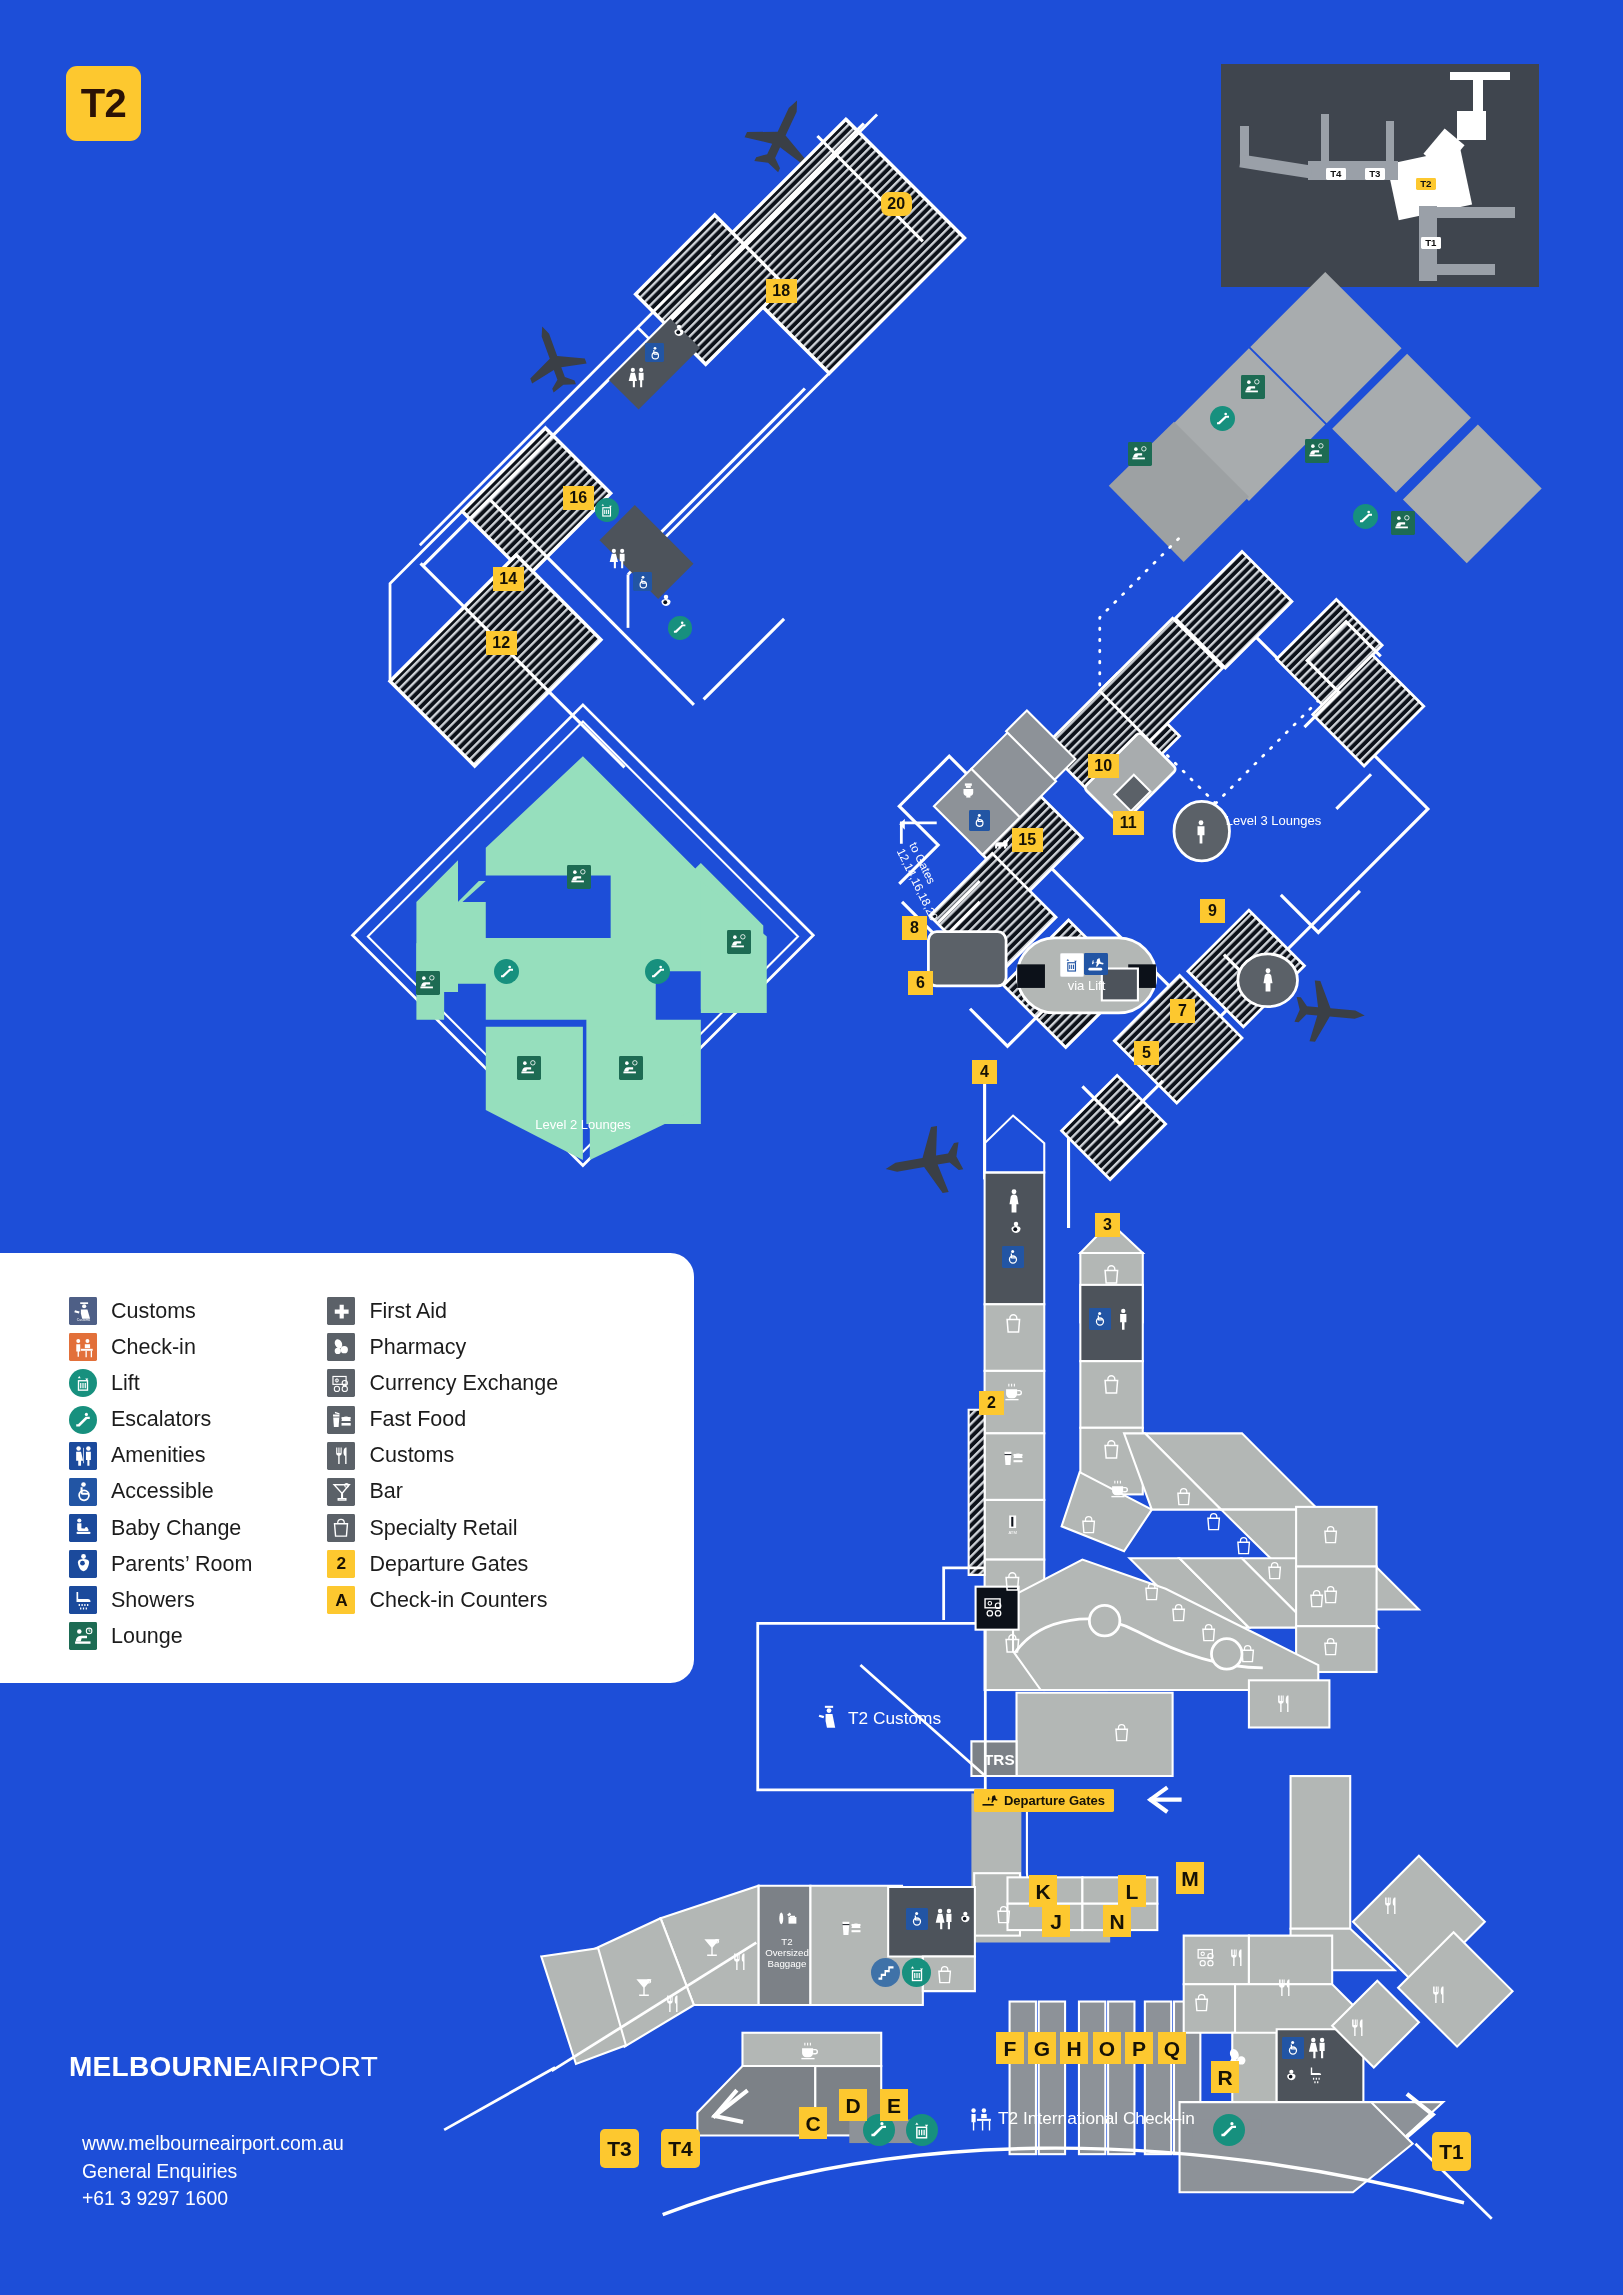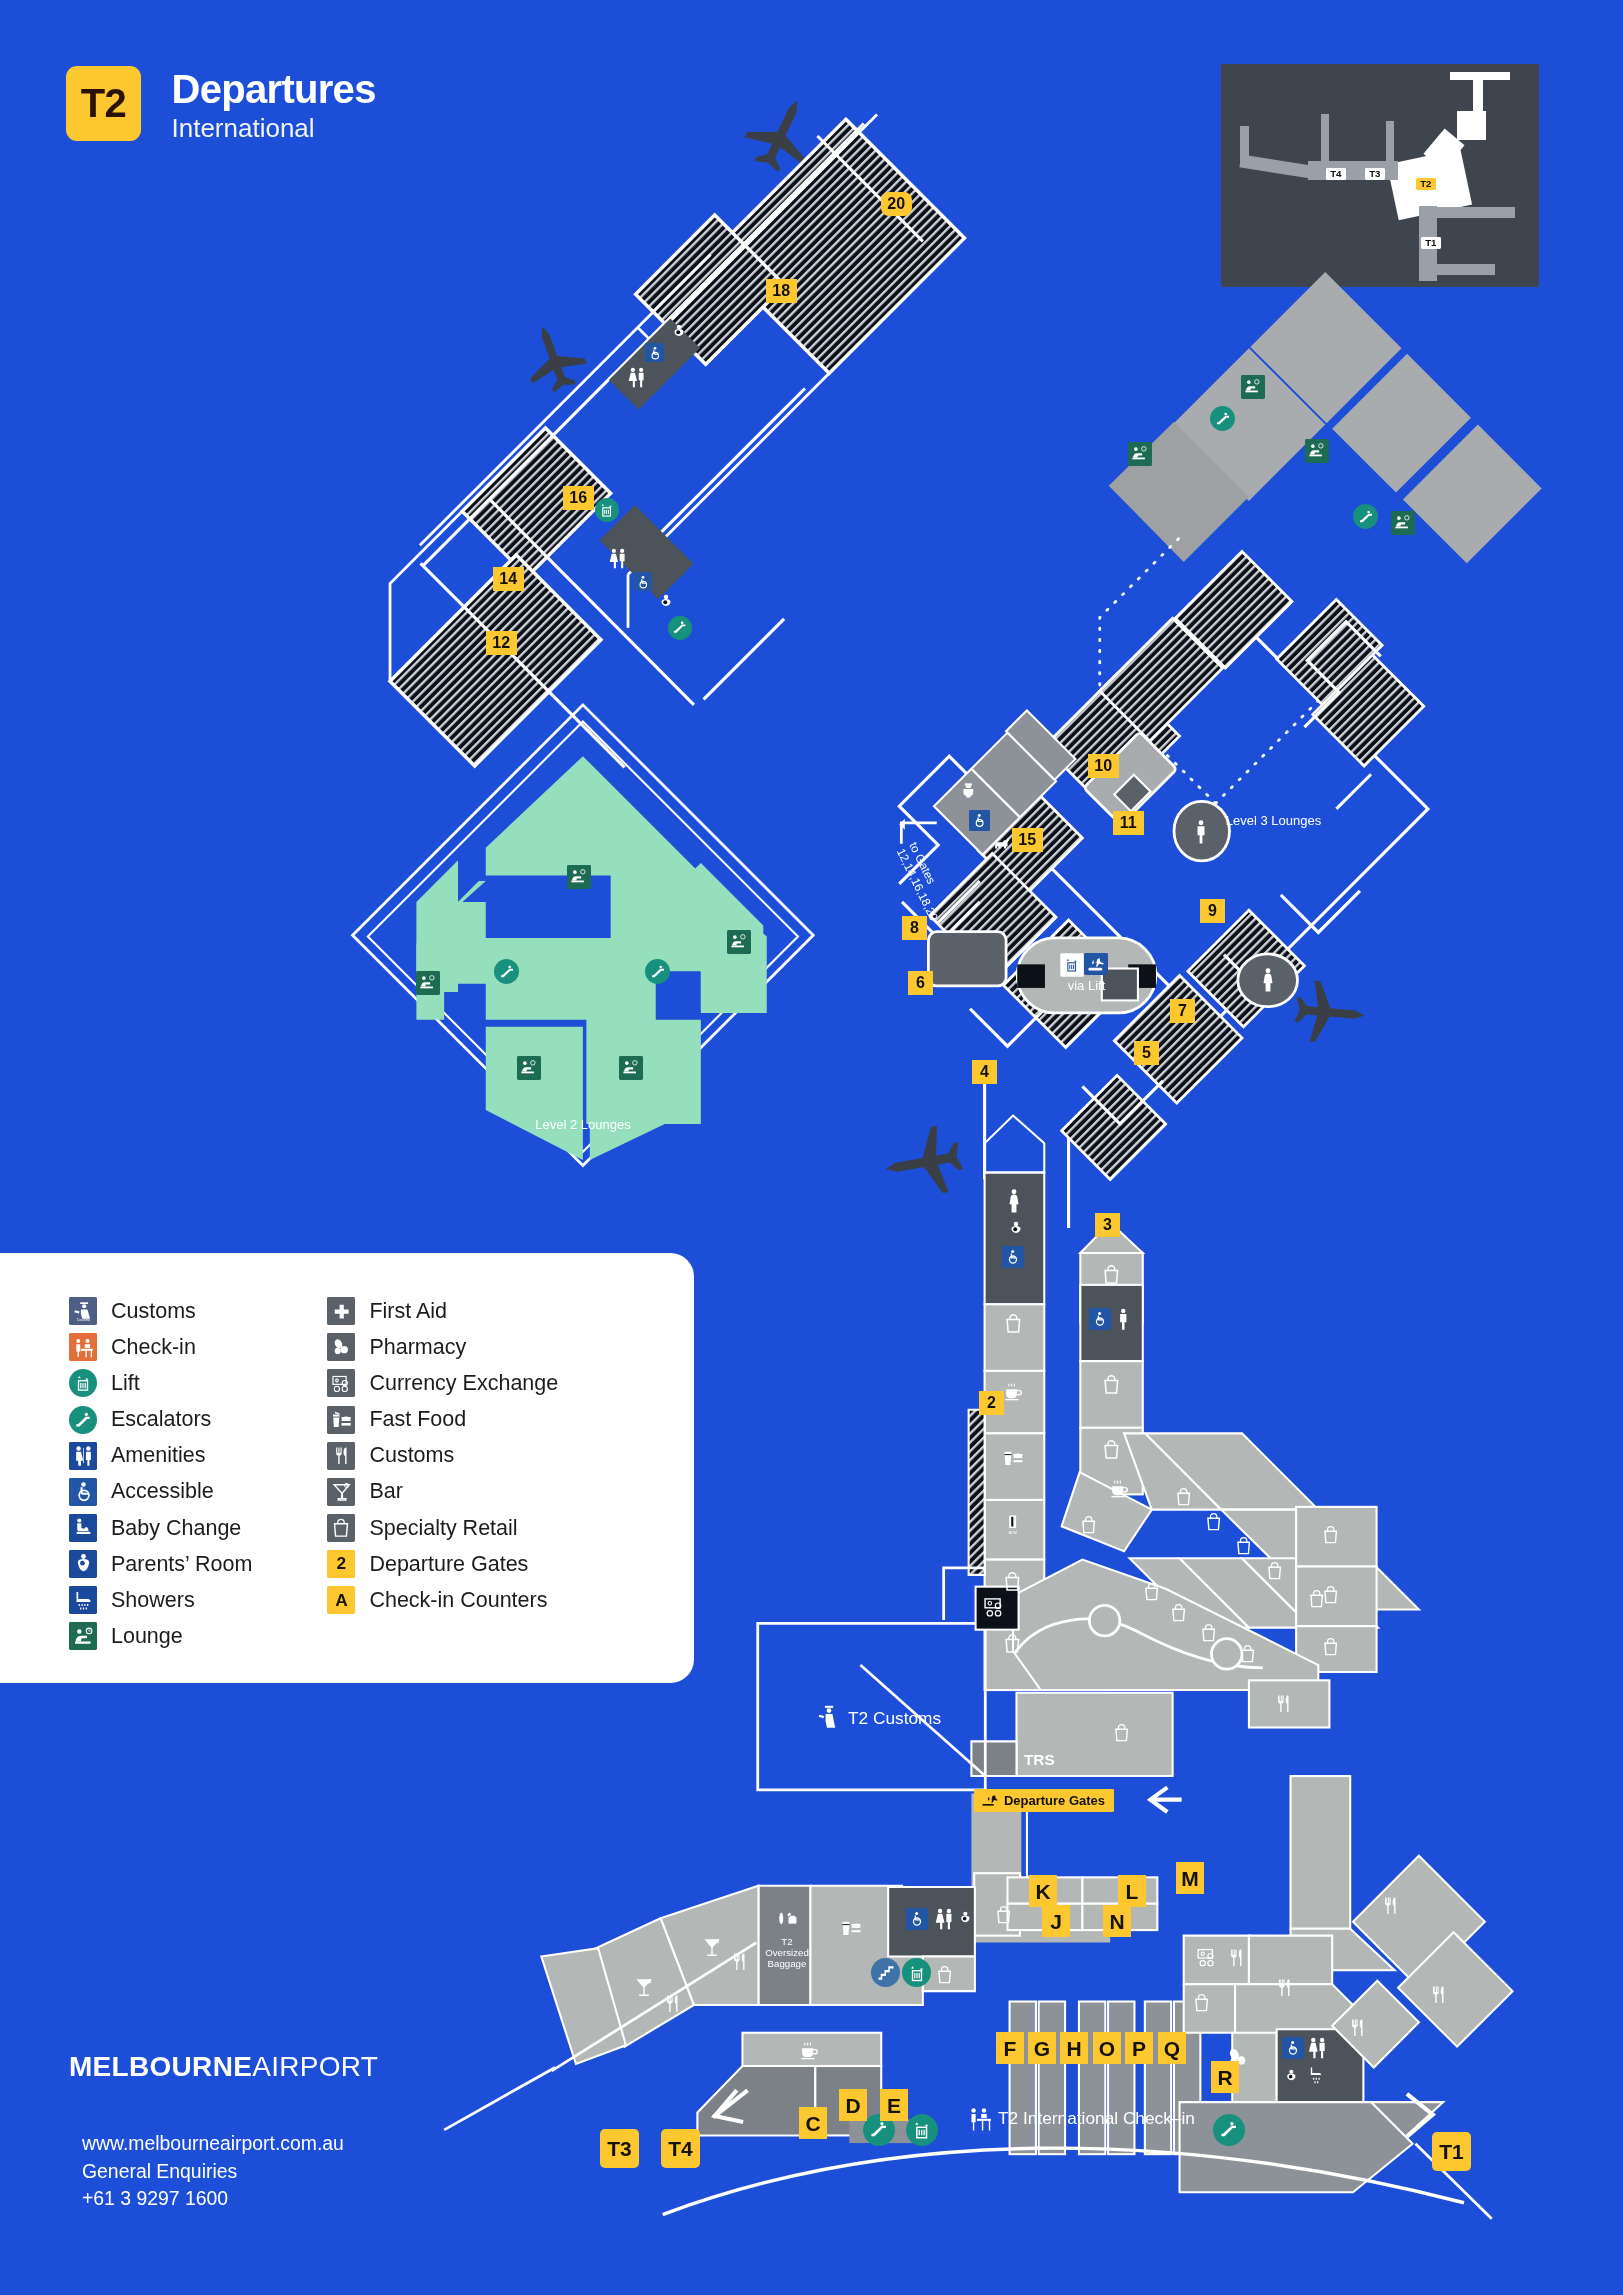--- a/index.html
+++ b/index.html
@@ -92,24 +92,20 @@
   
   .strip{position:absolute;background:#4d535b;}
 </style>
 </head>
 <body>
 
 <div id="map-root">
 
   <div class="hdr">
     <div class="t2-badge">T2</div>
-    <div class="hdr-txt">
-      <div class="hdr-title">Departures</div>
-      <div class="hdr-sub">International</div>
-    </div>
   </div>
 
   <div class="minimap">
     <div class="mm-white" style="left:229px;top:8.3px;width:60px;height:7.6px;"></div>
     <div class="mm-white" style="left:252px;top:15.3px;width:9.7px;height:33px;"></div>
     <div class="mm-white" style="left:236px;top:47px;width:29px;height:28.5px;"></div>
     <div class="mm-white" style="left:171px;top:92px;width:75px;height:57px;transform:rotate(-12deg);"></div>
     <div class="mm-white" style="left:210px;top:69px;width:26px;height:33px;transform:rotate(40deg);"></div>
     <div class="mm-shape" style="left:87px;top:97px;width:90px;height:19.4px;"></div>
     <div class="mm-shape" style="left:100px;top:50px;width:8.3px;height:50px;"></div>
@@ -806,21 +802,21 @@
 
   <div class="micon" style="left:816px;top:1704px;width:25px;height:26px;">
     <svg width="22" height="23.6" viewBox="0 0 32 34">
         <rect x="10" y="1" width="12" height="3" fill="#fff"></rect>
         <circle cx="16" cy="8" r="3.5" fill="#fff"></circle>
         <path d="M11 13h10l4 20H13l-2-10z" fill="#fff"></path>
         <path d="M2 14l7 2-1 3-7-2z" fill="#fff"></path>
       </svg>
   </div>
   <div class="mlab mid" style="left:848px;top:1708px;">T2 Customs</div>
-  <div class="mlab" style="left:984px;top:1751px;font-size:15.3px;font-weight:bold;color:#fff;padding-left:40px;">TRS</div>
+  <div class="mlab" style="left:984px;top:1751px;font-size:15.3px;font-weight:bold;color:#fff;">TRS</div>
 
   <div class="waysign" style="left:974px;top:1789px;">
     <svg width="16.7" height="12.5" viewBox="0 0 26 20">
         <path d="M22 2l1.6 6 2.4.6-.6 2-4.6-1-3 4.4-1.6-.4 1.4-4.8-4.2-1-1.6 2.4-1.4-.4 1-4.8 1.4-.4-.4 2.6 4.2 1 1.4-5z" fill="#141208"></path>
         <rect x="2" y="16" width="18" height="2.6" fill="#141208"></rect>
       </svg>
     <span>Departure Gates</span>
   </div>
 
   <div class="micon" style="left:994px;top:1904px;width:19.4px;height:22px;">

